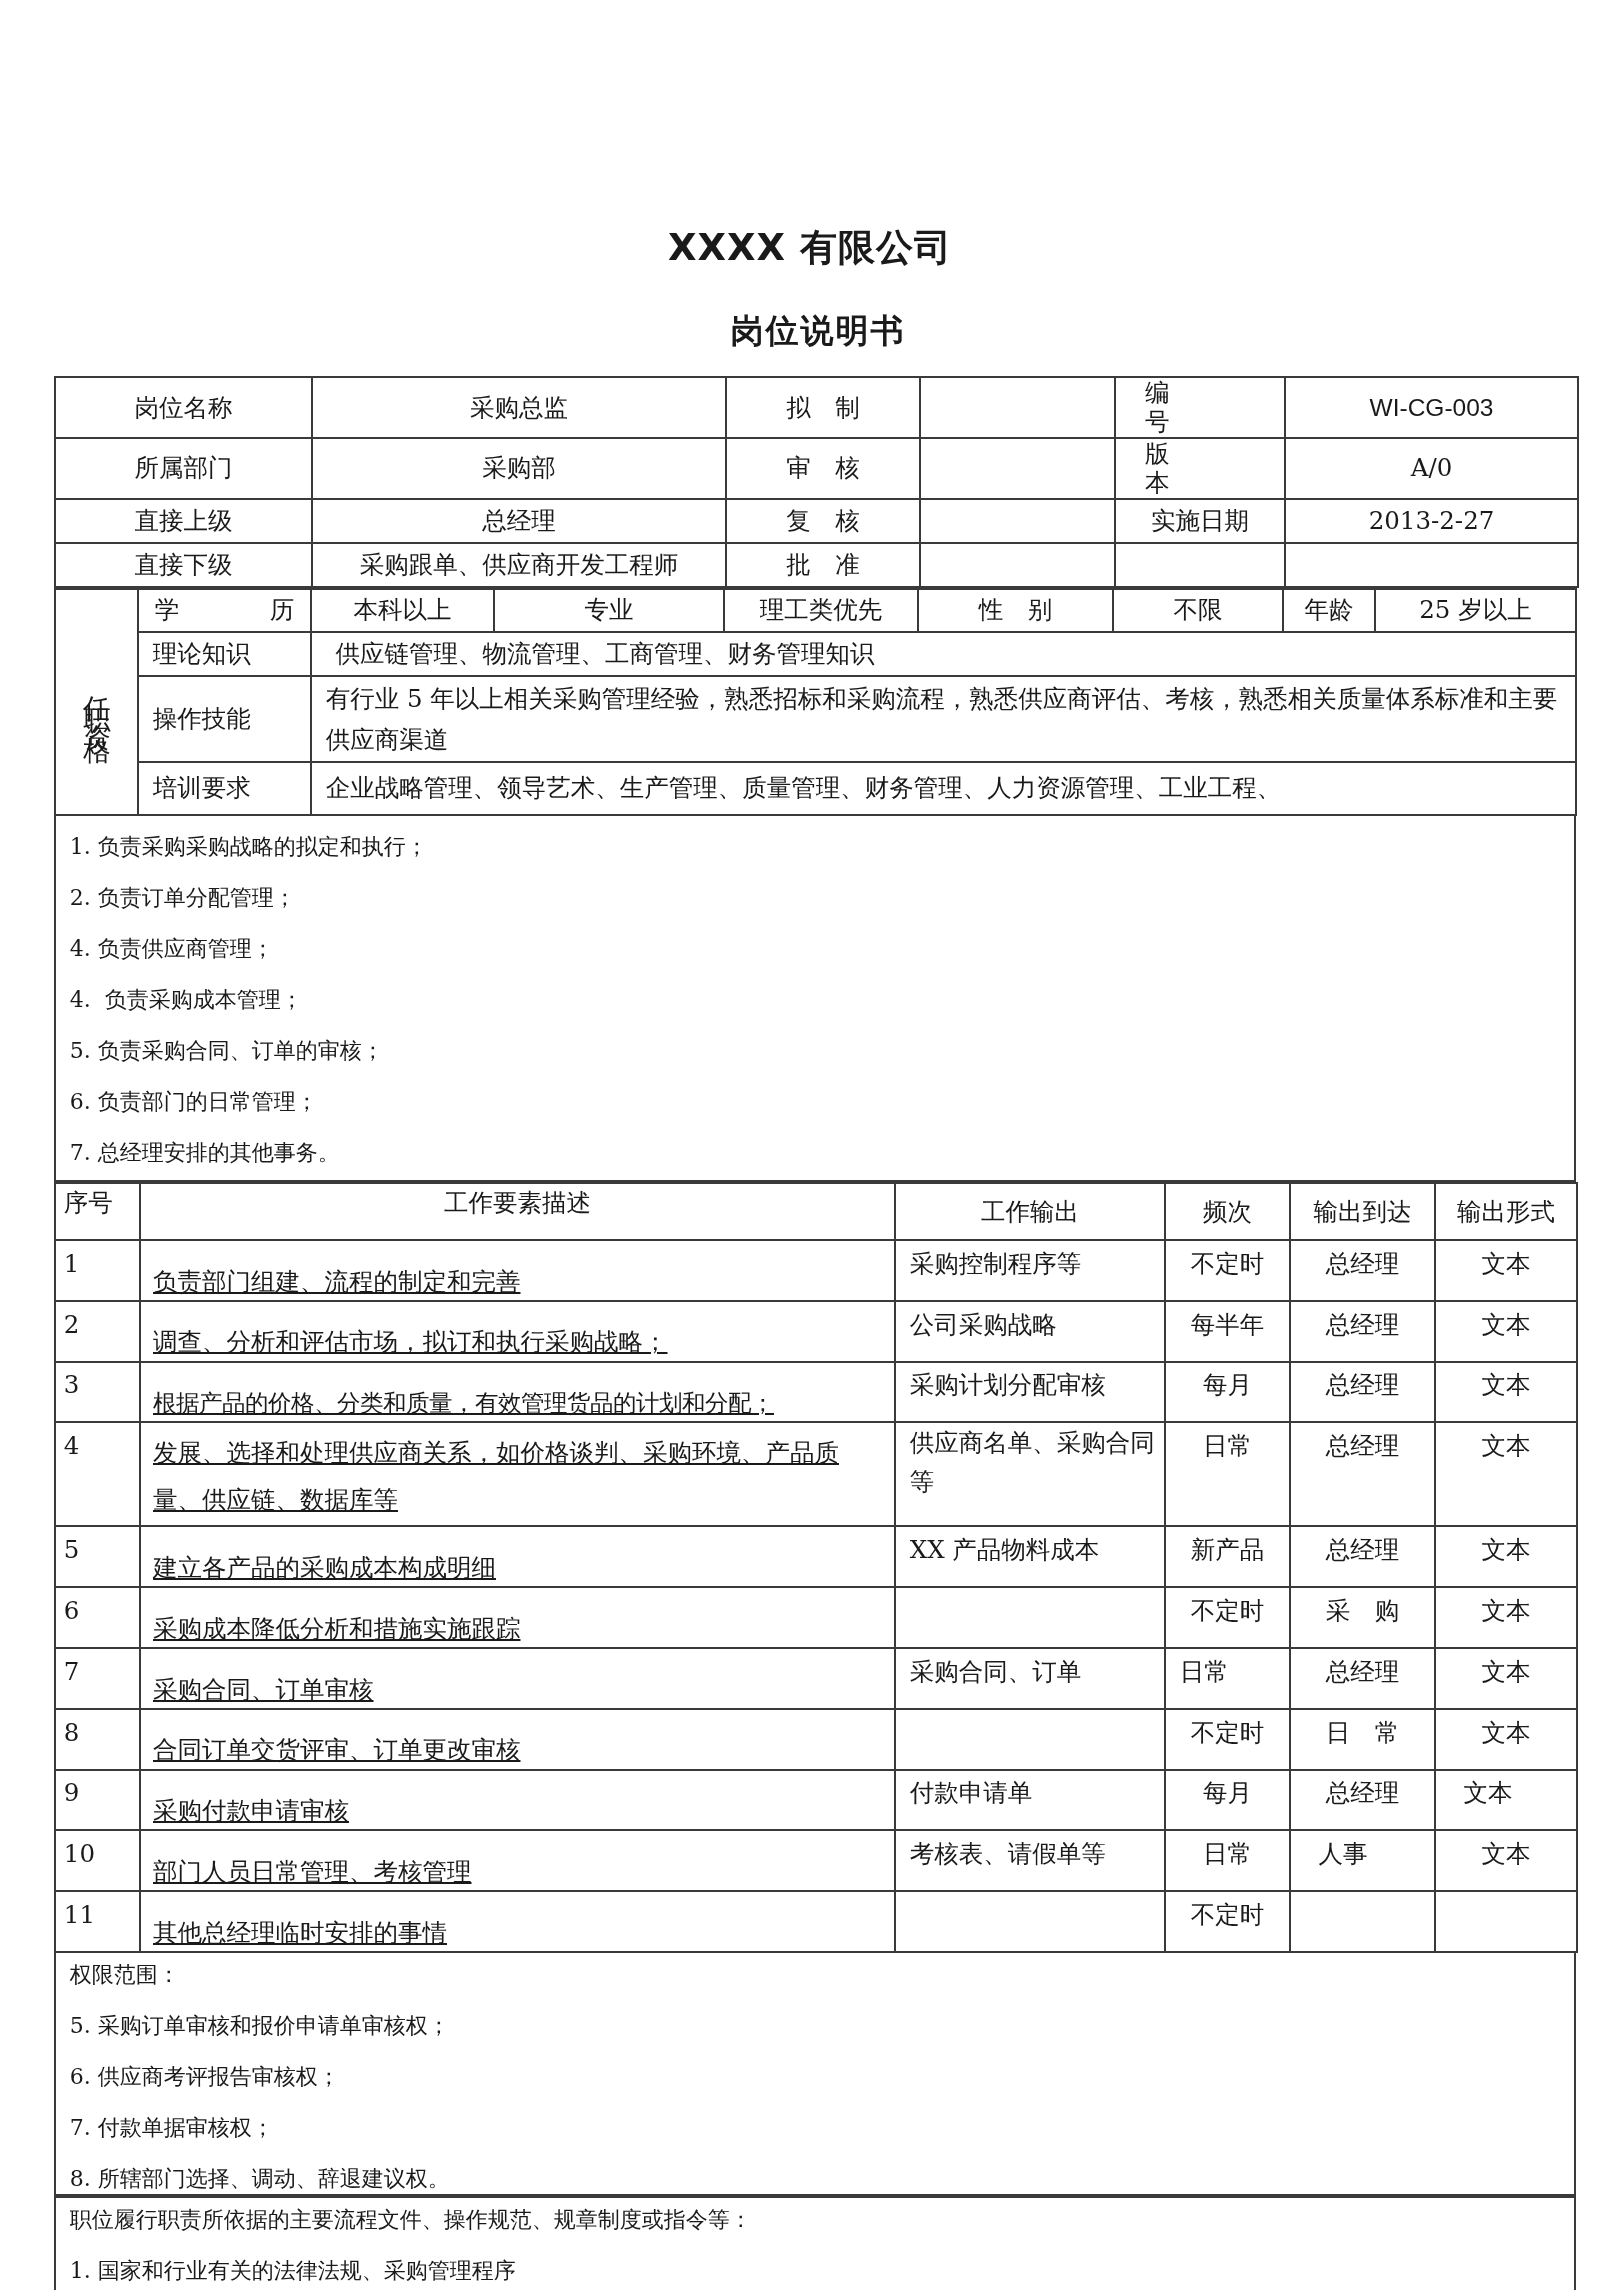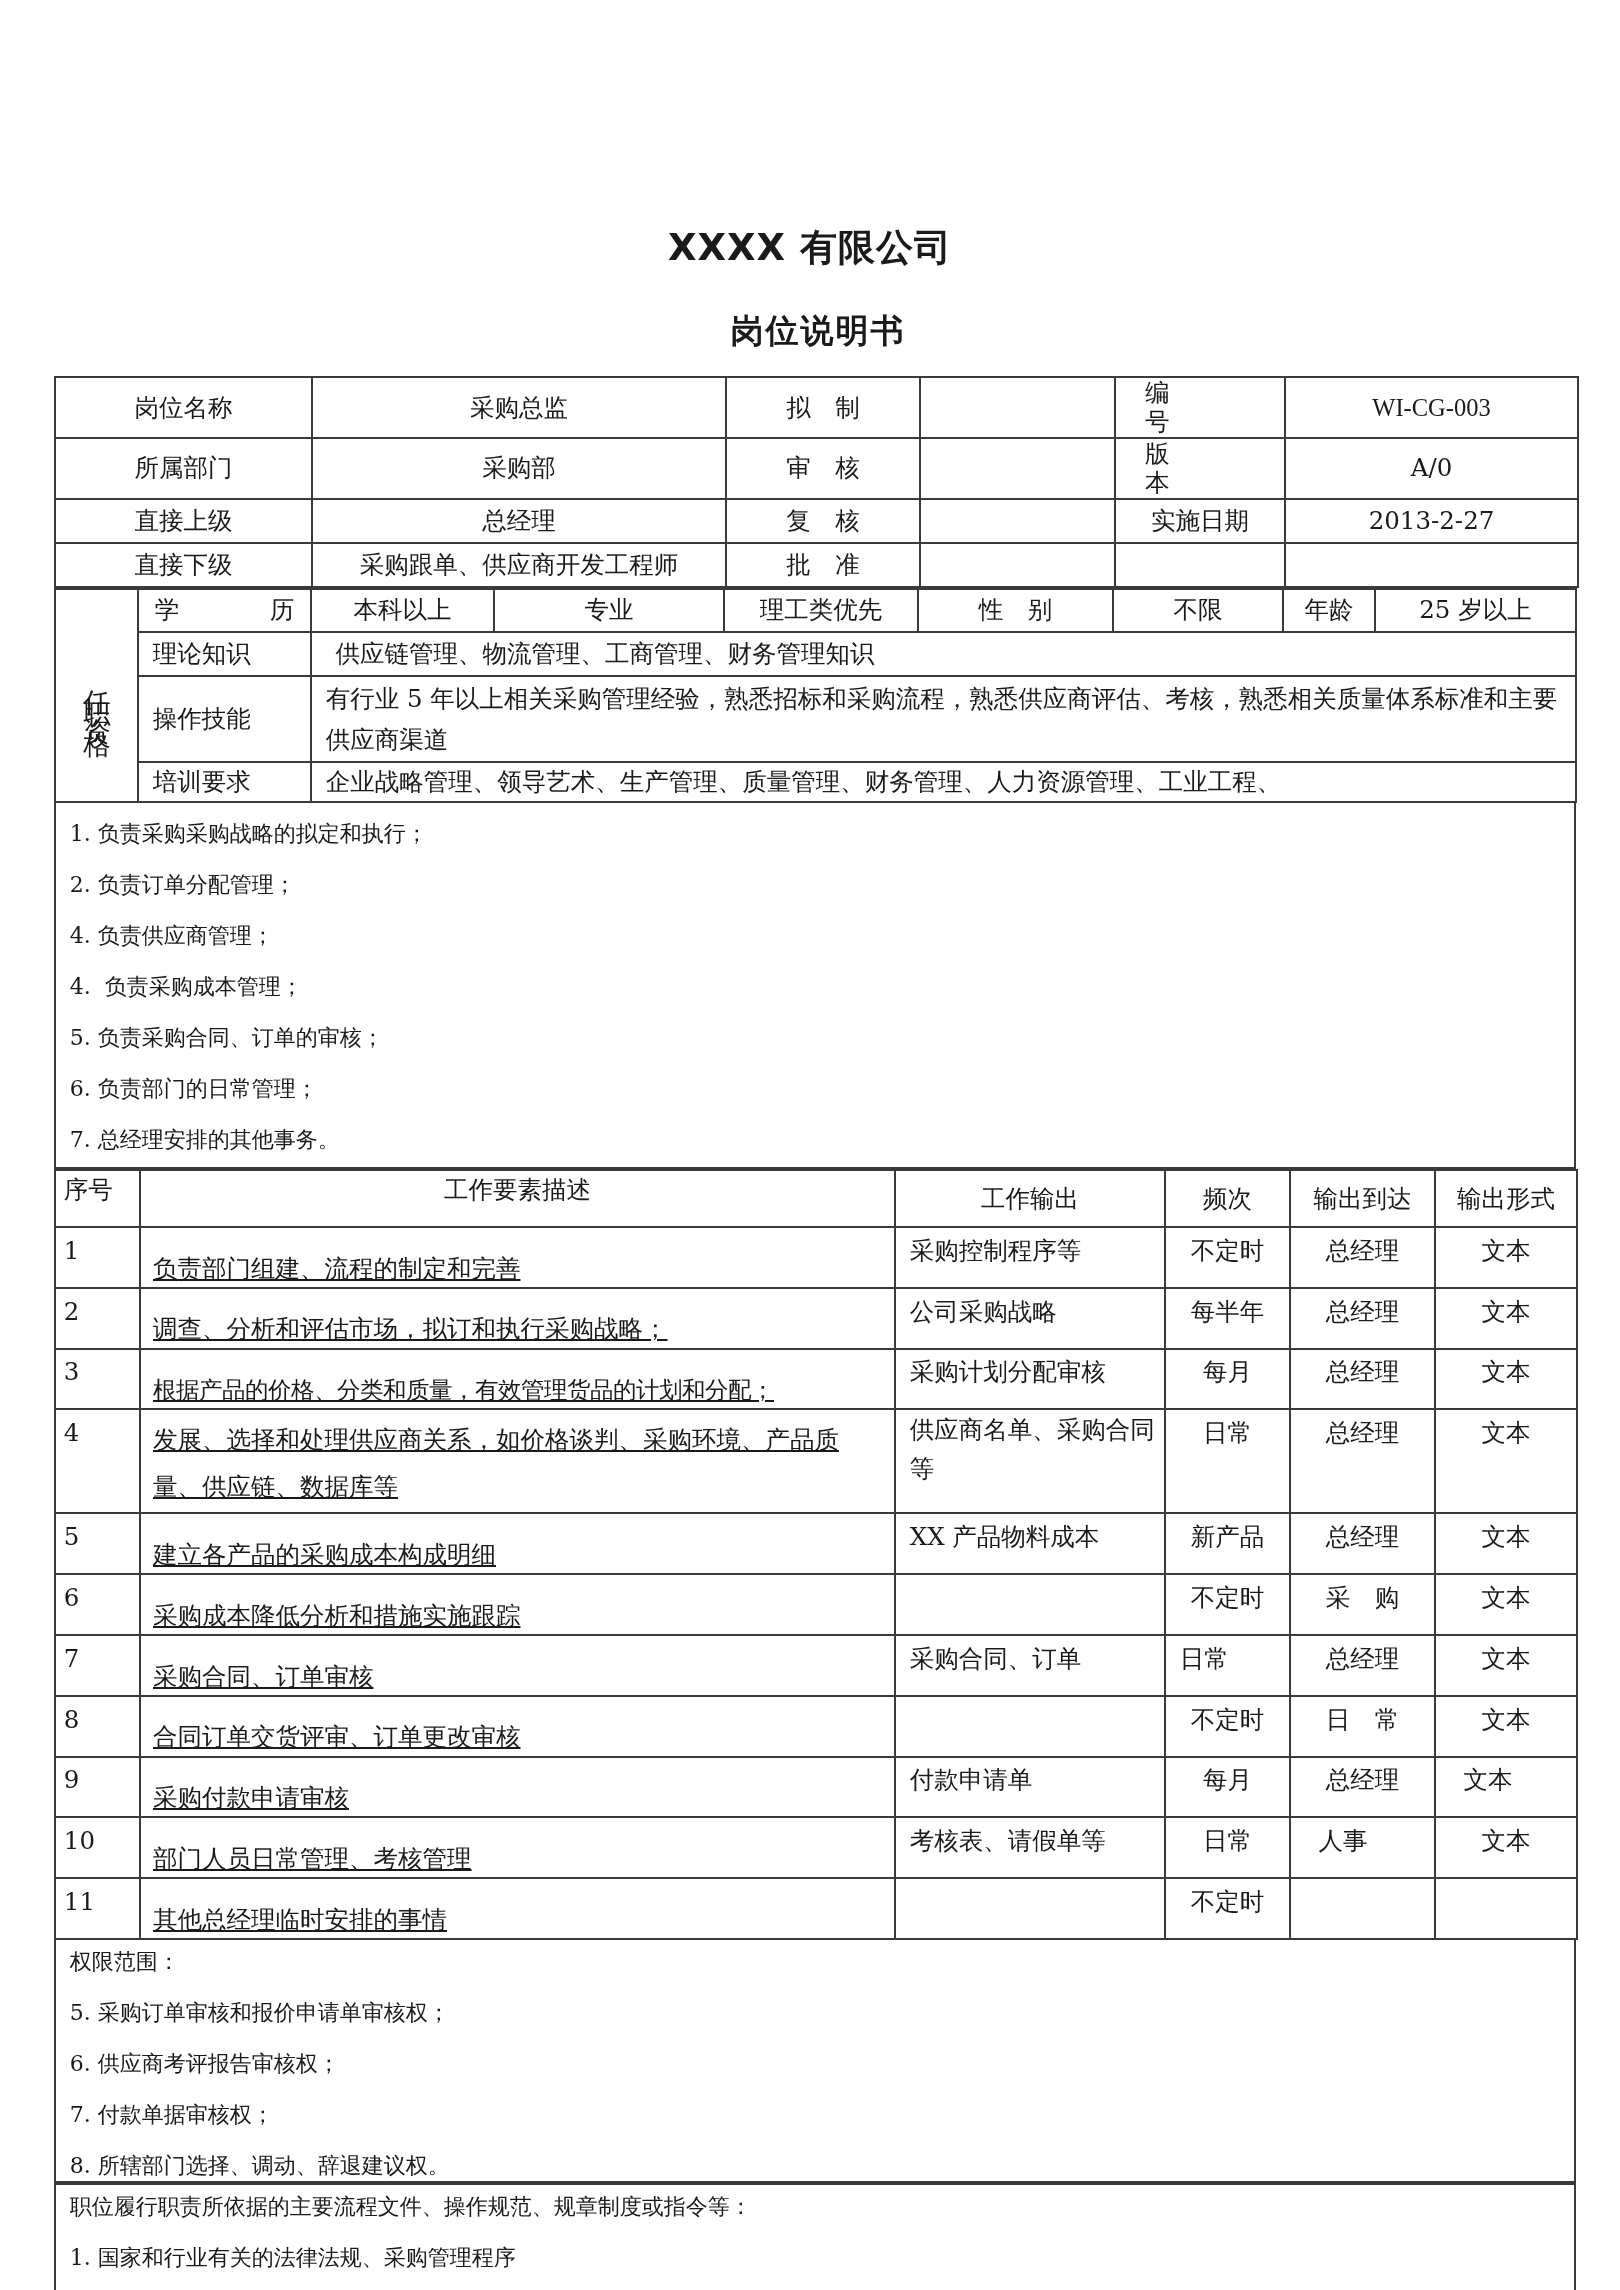--- a/index.html
+++ b/index.html
@@ -41,21 +41,21 @@
         <col style="width:170px">
         <col style="width:293px">
     </colgroup>
     <tbody>
         <tr style="height:44px">
       <td class="c">岗位名称</td>
       <td class="c">采购总监</td>
       <td class="c">拟　制</td>
       <td></td>
       <td class="spread">编　　　号</td>
-      <td class="c" style="font-family:Liberation Serif, serif">WI-CG-003</td>
+      <td class="c" style="font-family:Liberation Sans, sans-serif">WI-CG-003</td>
     </tr>
     <tr style="height:44px">
       <td class="c">所属部门</td>
       <td class="c">采购部</td>
       <td class="c">审　核</td>
       <td></td>
       <td class="spread">版　　　本</td>
       <td class="c">A/0</td>
     </tr>
     <tr style="height:44px">
@@ -102,21 +102,21 @@
       <td class="c">25 岁以上</td>
     </tr>
     <tr style="height:44px">
       <td class="tight">理论知识</td>
       <td colspan="7" style="padding-left:23.5px">供应链管理、物流管理、工商管理、财务管理知识</td>
     </tr>
     <tr style="height:86px">
       <td class="tight">操作技能</td>
       <td colspan="7" style="line-height:41px;padding-left:13.7px">有行业 5 年以上相关采购管理经验，熟悉招标和采购流程，熟悉供应商评估、考核，熟悉相关质量体系标准和主要供应商渠道</td>
     </tr>
-    <tr style="height:40px">
+    <tr style="height:53px">
       <td class="tight">培训要求</td>
       <td colspan="7" style="padding-left:13.7px">企业战略管理、领导艺术、生产管理、质量管理、财务管理、人力资源管理、工业工程、</td>
     </tr>
   </tbody>
     </table>
 
   <div class="blk" style="height:345px">
     <div>1. 负责采购采购战略的拟定和执行；</div>
     <div>2. 负责订单分配管理；</div>
     <div>4. 负责供应商管理；</div>

